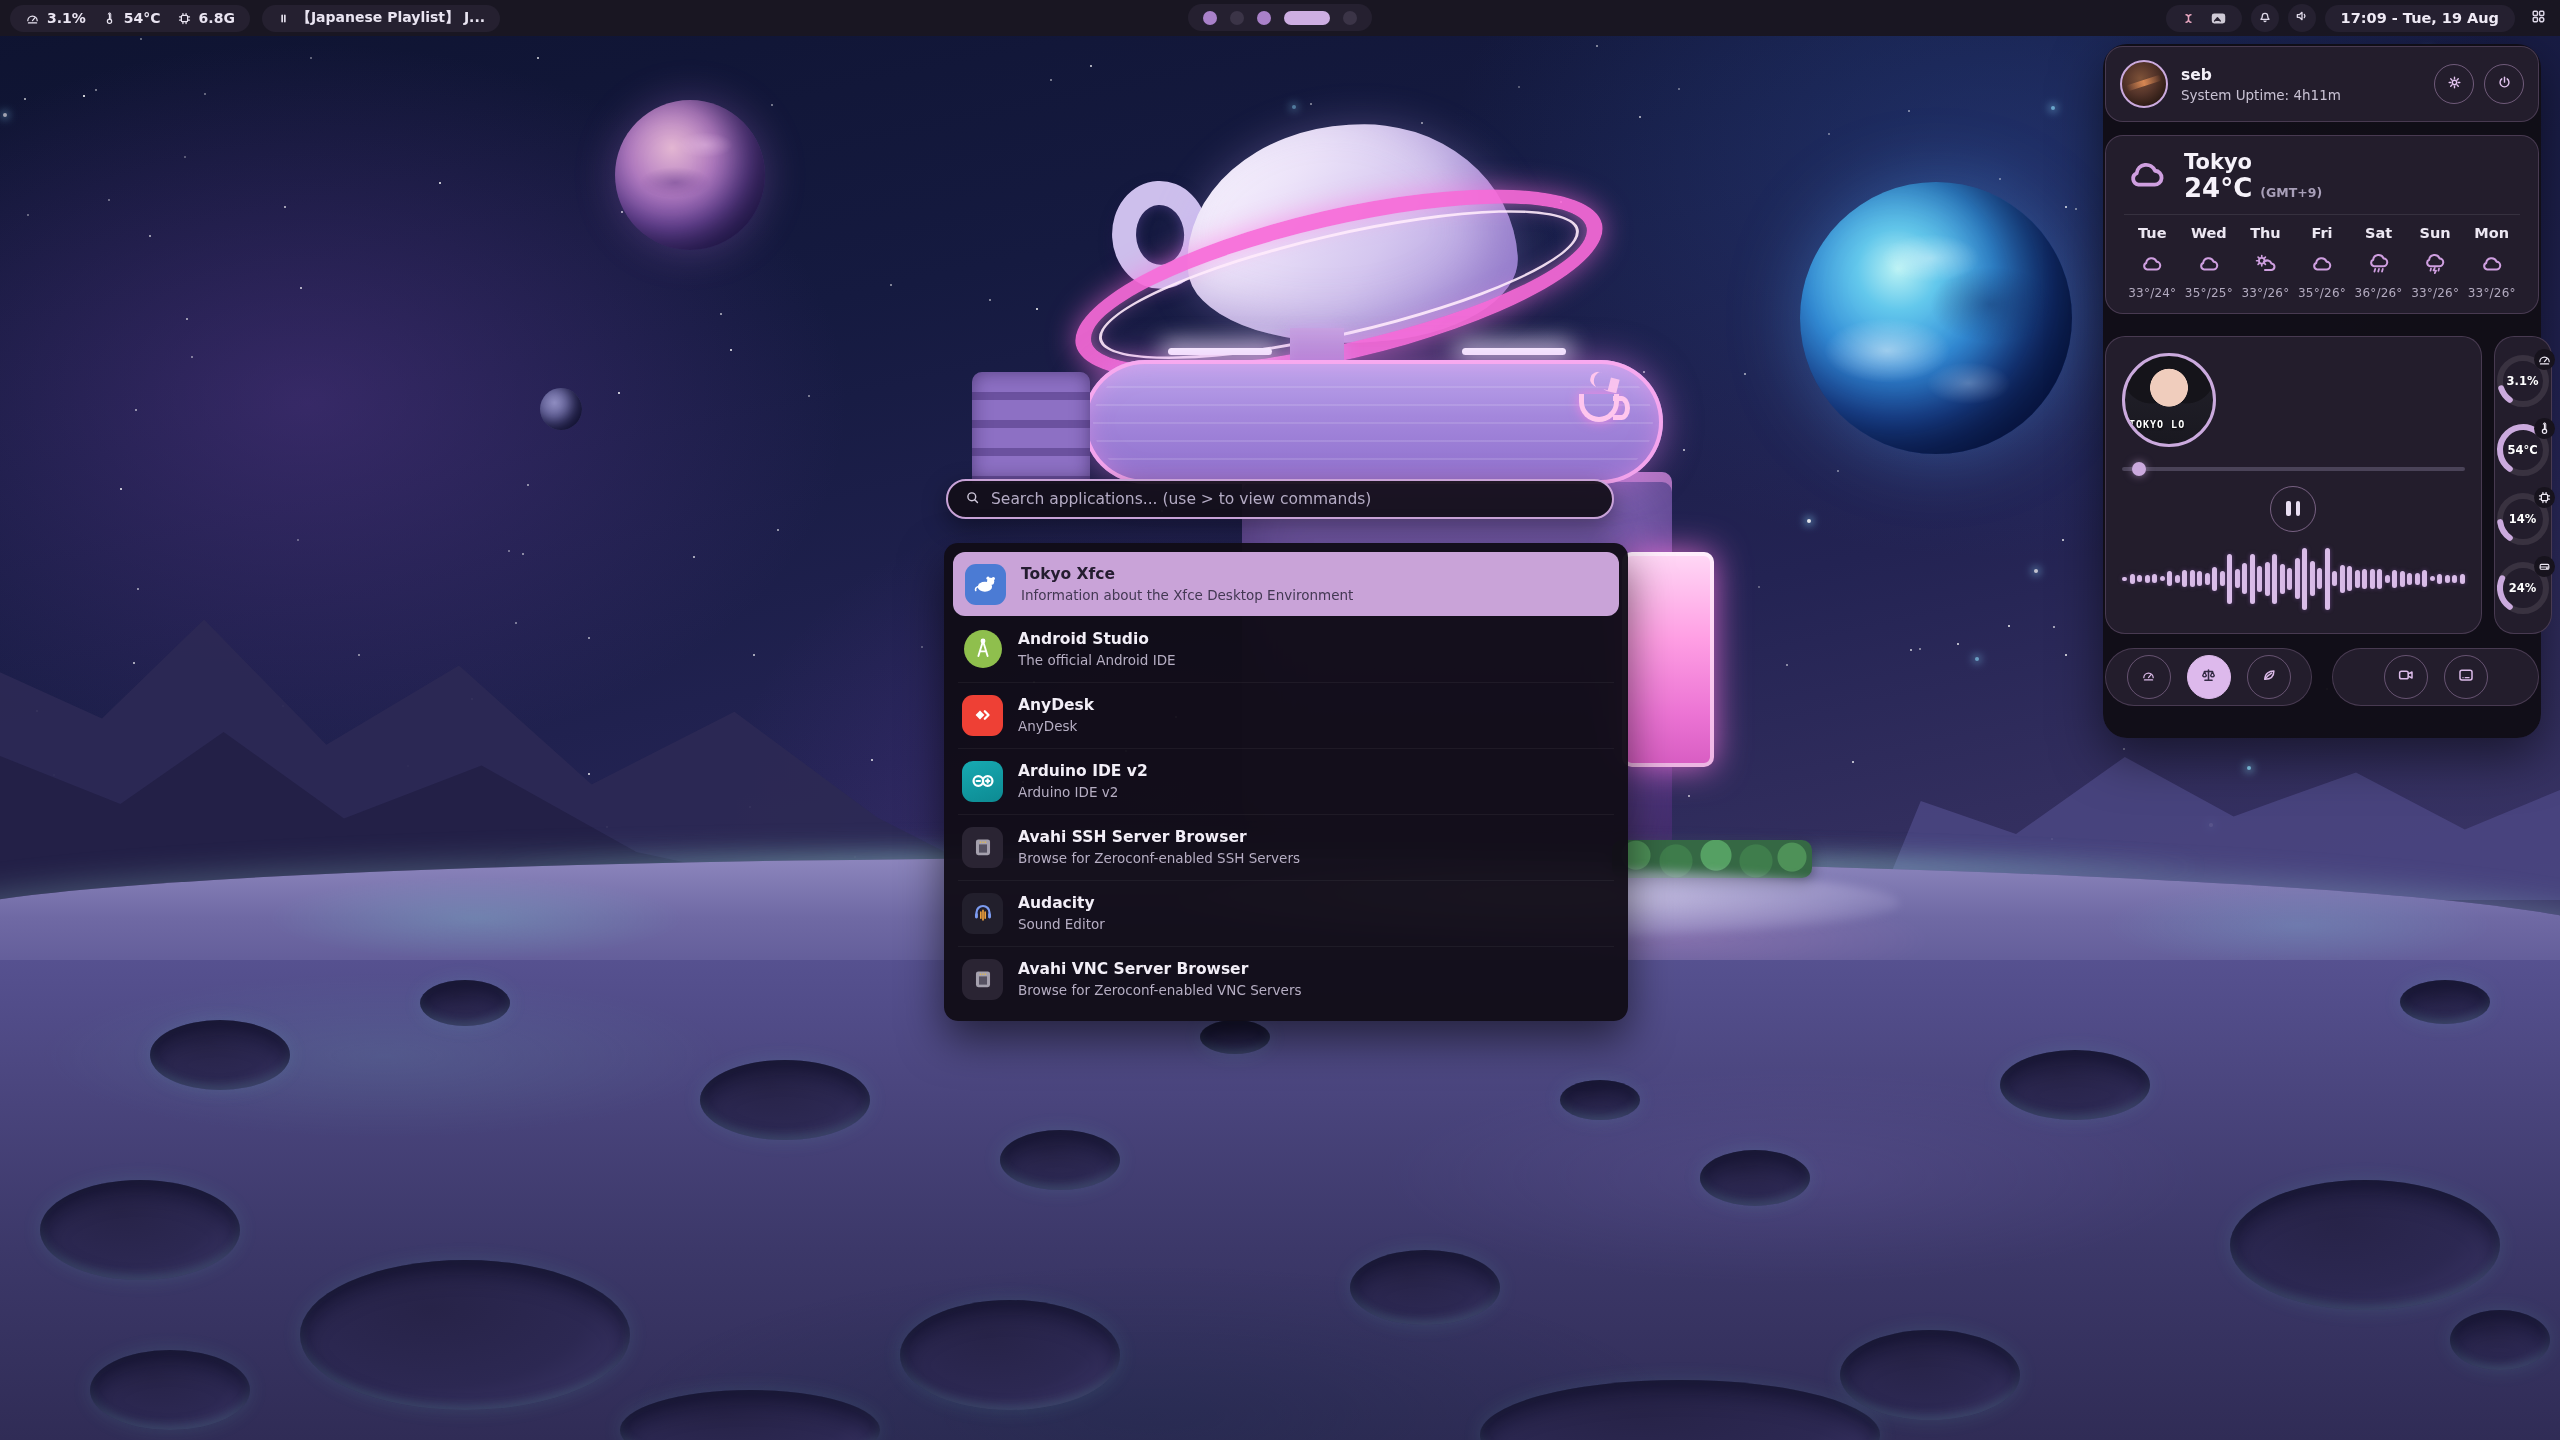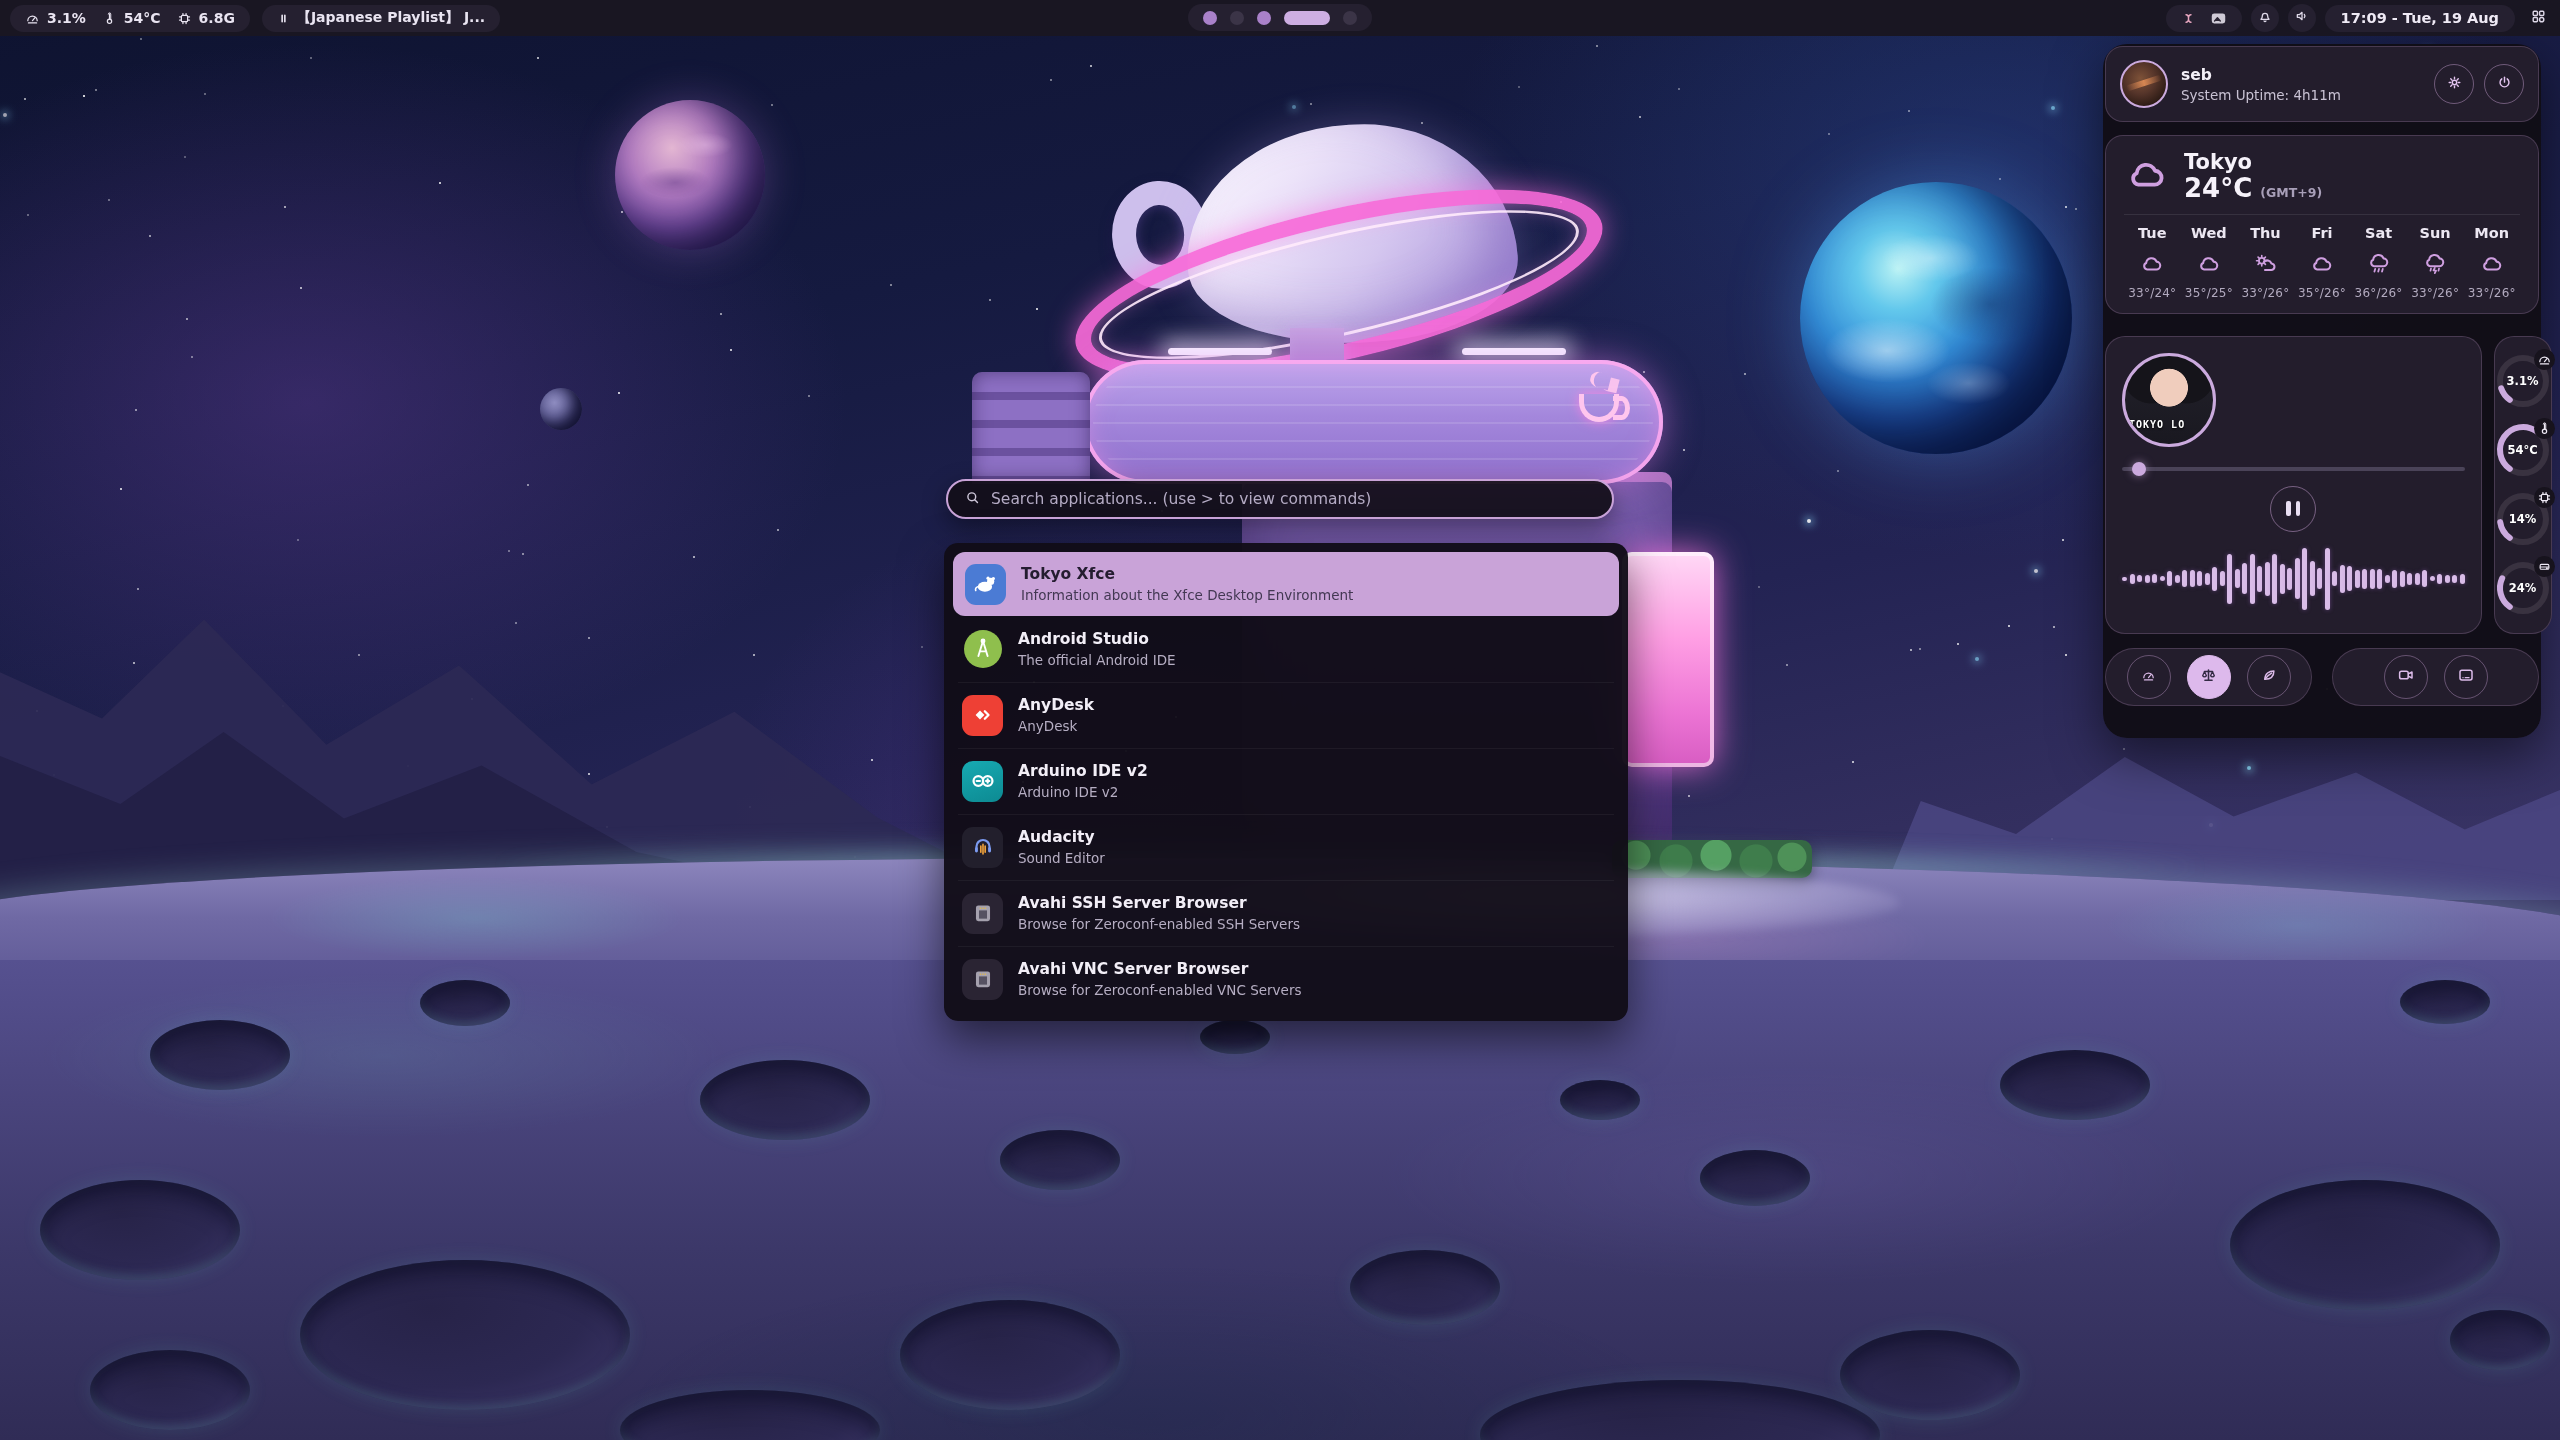--- a/index.html
+++ b/index.html
@@ -589,44 +589,44 @@
             <circle cx="16" cy="12" r="4.1"></circle>
             <path d="M6.6 12h2.8M14.6 12h2.8M16 10.6v2.8"></path>
           </svg>
         </div>
         <div class="row-text">
           <div class="row-title">Arduino IDE v2</div>
           <div class="row-sub">Arduino IDE v2</div>
         </div>
       </div>
       <div class="row">
+        <div class="appicon avahi">
+          <svg width="26" height="26" viewBox="0 0 24 24">
+            <rect x="5.5" y="5" width="13" height="14.5" rx="2.2" fill="#a5a1ae"></rect>
+            <rect x="8.3" y="9.6" width="7.4" height="7.6" fill="#565262"></rect>
+            <path d="M9 7.6h1.3M11.3 7.6h1.3M13.6 7.6h1.3" stroke="#d8b45a" stroke-width="1.4"></path>
+          </svg>
+        </div>
+        <div class="row-text">
+          <div class="row-title">Avahi SSH Server Browser</div>
+          <div class="row-sub">Browse for Zeroconf-enabled SSH Servers</div>
+        </div>
+      </div>
+      <div class="row">
         <div class="appicon audacity">
           <svg width="26" height="26" viewBox="0 0 24 24" fill="none">
             <path d="M6 13.5v-2a6 6 0 0 1 12 0v2" stroke="#7c9bf0" stroke-width="2"></path>
             <rect x="4.6" y="12.3" width="2.7" height="4.8" rx="1.3" fill="#7c9bf0"></rect>
             <rect x="16.7" y="12.3" width="2.7" height="4.8" rx="1.3" fill="#7c9bf0"></rect>
             <path d="M10 11.2v5.6M12 9.6v8.8M14 11.2v5.6" stroke="#f2a33c" stroke-width="1.5" stroke-linecap="round"></path>
           </svg>
         </div>
         <div class="row-text">
           <div class="row-title">Audacity</div>
           <div class="row-sub">Sound Editor</div>
-        </div>
-      </div>
-      <div class="row">
-        <div class="appicon avahi">
-          <svg width="26" height="26" viewBox="0 0 24 24">
-            <rect x="5.5" y="5" width="13" height="14.5" rx="2.2" fill="#a5a1ae"></rect>
-            <rect x="8.3" y="9.6" width="7.4" height="7.6" fill="#565262"></rect>
-            <path d="M9 7.6h1.3M11.3 7.6h1.3M13.6 7.6h1.3" stroke="#d8b45a" stroke-width="1.4"></path>
-          </svg>
-        </div>
-        <div class="row-text">
-          <div class="row-title">Avahi SSH Server Browser</div>
-          <div class="row-sub">Browse for Zeroconf-enabled SSH Servers</div>
         </div>
       </div>
       <div class="row">
         <div class="appicon avahi">
           <svg width="26" height="26" viewBox="0 0 24 24">
             <rect x="5.5" y="5" width="13" height="14.5" rx="2.2" fill="#a5a1ae"></rect>
             <rect x="8.3" y="9.6" width="7.4" height="7.6" fill="#565262"></rect>
             <path d="M9 7.6h1.3M11.3 7.6h1.3M13.6 7.6h1.3" stroke="#d8b45a" stroke-width="1.4"></path>
           </svg>
         </div>

